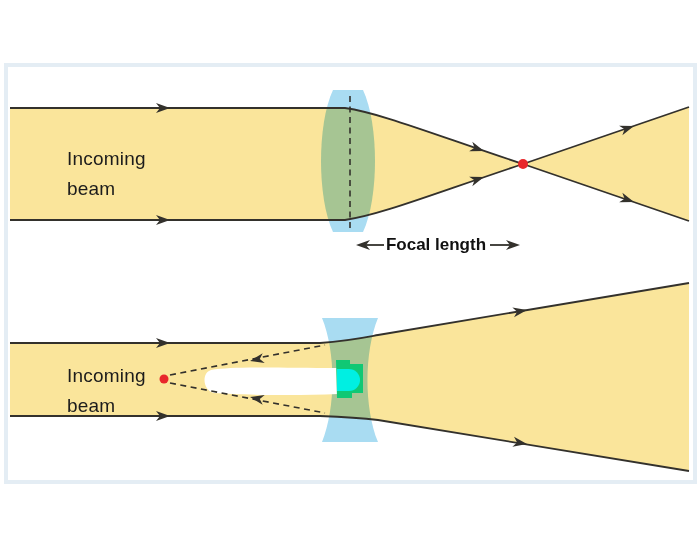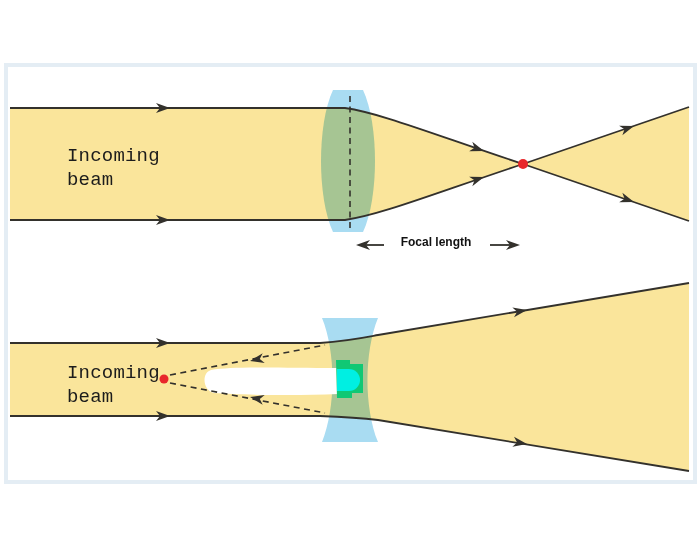--- a/index.html
+++ b/index.html
@@ -18,27 +18,27 @@
   .lens{fill:var(--lens-blue,#a9dcf2);mix-blend-mode:multiply;stroke:none;}
   .edge{fill:none;stroke:var(--edge-dark,#33312c);stroke-width:1.8;}
   .dashed{fill:none;stroke:var(--edge-dark,#33312c);stroke-width:1.6;stroke-dasharray:6 4.5;}
   .arrowhead{fill:var(--edge-dark,#33312c);stroke:none;}
   .focal-dot{fill:var(--focal-red,#e8272b);stroke:none;}
   .blob{fill:#ffffff;stroke:none;}
   .obj-green{fill:var(--object-green,#10c874);}
   .obj-cyan{fill:var(--object-cyan,#00efe2);}
   .beam-label{
     position:absolute;width:110px;color:#1c1c1c;
-    font-size:19px;line-height:24px;letter-spacing:0.2px;font-family:Liberation Mono, monospace;
+    font-size:19px;line-height:30px;letter-spacing:0.2px;
   }
   .beam-label.top{left:67px;top:144px;}
   .beam-label.bottom{left:67px;top:361px;}
   .focal-label{
     position:absolute;left:380px;top:235px;width:112px;
-    text-align:center;font-size:12px;font-weight:bold;color:#111;
+    text-align:center;font-size:17px;font-weight:bold;color:#111;
   }
 </style>
 </head>
 <body>
 
 <div class="canvas">
 
   <div class="frame"></div>
 
   <svg class="diagram-svg" width="700" height="550" viewBox="0 0 700 550">

